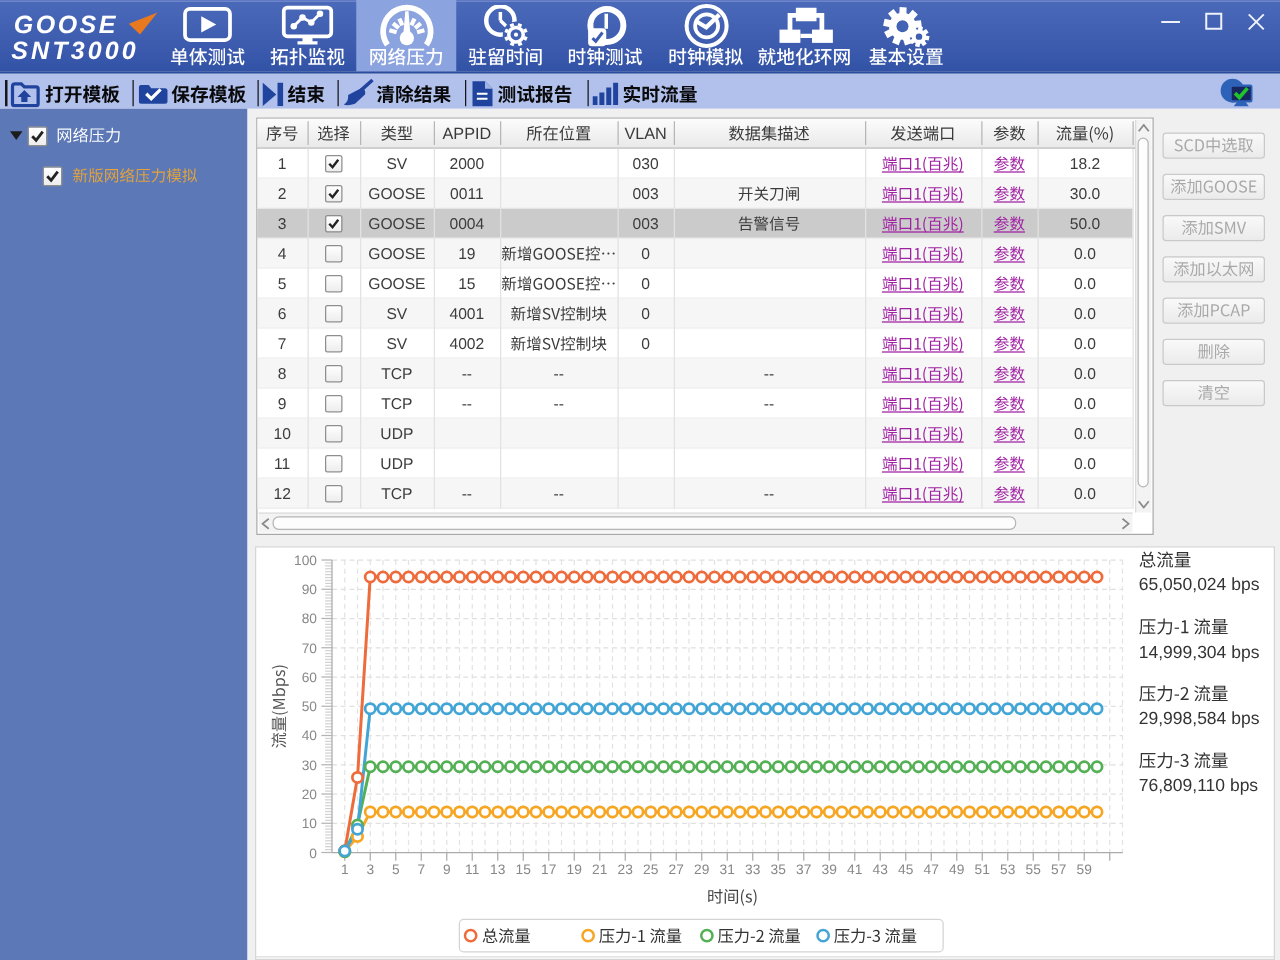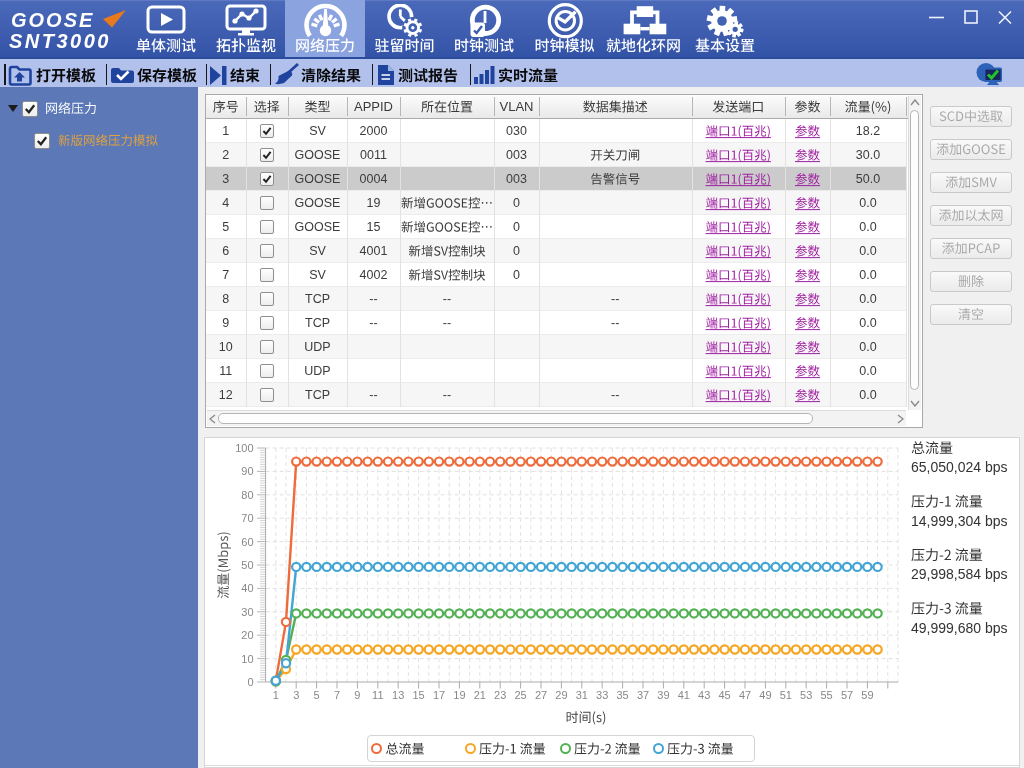--- a/index.html
+++ b/index.html
@@ -806,21 +806,21 @@
     <circle cx="877.6" cy="566.9" r="4.1" fill="#fff" stroke="#42a5d5" stroke-width="2.2"></circle>
   </svg>
 <div style="position:absolute;left:367px;top:735px;width:388px;height:27px;background:#fff;border:1px solid #d4d4d4;border-radius:4px;box-sizing:border-box"></div>
 <div style="position:absolute;left:371px;top:743px;width:11px;height:11px;border:2.6px solid #ee6b3b;border-radius:50%;background:#fff;box-sizing:border-box"></div>
 <div style="position:absolute;left:464.5px;top:743px;width:11px;height:11px;border:2.6px solid #f6a623;border-radius:50%;background:#fff;box-sizing:border-box"></div>
 <div style="position:absolute;left:559.5px;top:743px;width:11px;height:11px;border:2.6px solid #54b054;border-radius:50%;background:#fff;box-sizing:border-box"></div>
 <div style="position:absolute;left:652.5px;top:743px;width:11px;height:11px;border:2.6px solid #42a5d5;border-radius:50%;background:#fff;box-sizing:border-box"></div>
 <div style="position:absolute;left:911px;top:458px;width:110px;height:18px;font:400 14px &quot;Liberation Sans&quot;,sans-serif;color:#333;text-align:left;line-height:18px;">65,050,024 bps</div>
 <div style="position:absolute;left:911px;top:511.5px;width:110px;height:18px;font:400 14px &quot;Liberation Sans&quot;,sans-serif;color:#333;text-align:left;line-height:18px;">14,999,304 bps</div>
 <div style="position:absolute;left:911px;top:565px;width:110px;height:18px;font:400 14px &quot;Liberation Sans&quot;,sans-serif;color:#333;text-align:left;line-height:18px;">29,998,584 bps</div>
-<div style="position:absolute;left:911px;top:618.5px;width:110px;height:18px;font:400 14px &quot;Liberation Sans&quot;,sans-serif;color:#333;text-align:left;line-height:18px;">49,999,680 bps</div>
+<div style="position:absolute;left:911px;top:618.5px;width:110px;height:18px;font:400 14px &quot;Liberation Sans&quot;,sans-serif;color:#333;text-align:left;line-height:18px;">76,809,110 bps</div>
 <div style="position:absolute;left:204px;top:765px;width:816px;height:1px;background:#dcdcdc"></div>
 <svg style="position:absolute;left:0;top:0;z-index:50;pointer-events:none" width="1024" height="768" viewBox="0 0 1024 768">
     <defs>
       <path id="gw500_0" d="M449 -628H547V82H449ZM235 -430V-340H770V-430ZM235 -594V-504H770V-594ZM143 -672H867V-261H143ZM51 -178H951V-91H51ZM227 -803 308 -840Q338 -807 368 -766Q399 -724 414 -693L328 -651Q315 -682 285 -725Q256 -768 227 -803ZM697 -839 801 -807Q771 -758 736 -709Q702 -660 674 -627L592 -656Q610 -681 630 -713Q650 -745 668 -778Q686 -811 697 -839Z"></path>
       <path id="gw500_1" d="M238 -840 327 -814Q298 -729 259 -646Q219 -562 173 -487Q126 -412 76 -355Q72 -367 62 -385Q53 -403 42 -422Q32 -440 23 -451Q67 -499 107 -562Q147 -624 180 -696Q214 -767 238 -840ZM151 -575 241 -664 241 -663V83H151ZM574 -840H667V78H574ZM304 -653H957V-562H304ZM424 -180H816V-94H424ZM706 -604Q733 -517 776 -430Q819 -343 871 -270Q923 -196 980 -148Q963 -135 942 -114Q921 -93 908 -74Q852 -130 800 -212Q749 -294 707 -389Q665 -485 636 -584ZM540 -610 610 -591Q580 -489 537 -391Q493 -293 440 -211Q387 -128 327 -71Q319 -82 307 -96Q296 -110 283 -122Q270 -135 259 -143Q318 -192 371 -267Q425 -342 469 -431Q513 -520 540 -610Z"></path>
       <path id="gw500_2" d="M485 -86 543 -121Q567 -97 593 -69Q619 -40 641 -12Q664 15 677 37L616 77Q604 55 582 26Q560 -2 534 -32Q509 -62 485 -86ZM309 -788H655V-152H579V-719H382V-148H309ZM858 -830H934V-18Q934 17 925 36Q916 55 896 65Q875 75 839 78Q804 81 750 81Q748 65 741 42Q733 19 725 2Q764 3 795 3Q827 3 838 3Q858 3 858 -17ZM721 -753H794V-147H721ZM442 -654H512V-286Q512 -237 504 -185Q497 -133 475 -84Q454 -35 413 8Q371 50 304 83Q300 75 292 64Q284 53 276 42Q267 31 261 25Q322 -4 358 -40Q394 -76 412 -117Q430 -158 436 -201Q442 -244 442 -288ZM75 -766 131 -834Q158 -821 189 -803Q220 -785 249 -767Q278 -749 296 -733L238 -657Q221 -672 193 -692Q165 -712 134 -731Q103 -751 75 -766ZM33 -497 87 -566Q115 -552 146 -535Q177 -518 206 -500Q235 -483 254 -468L198 -393Q180 -408 152 -426Q123 -445 92 -464Q61 -483 33 -497ZM52 23Q72 -16 95 -69Q118 -122 142 -182Q166 -241 185 -298L262 -248Q244 -196 223 -140Q202 -84 181 -30Q159 24 138 72Z"></path>
       <path id="gw500_3" d="M110 -770 172 -827Q199 -806 228 -780Q257 -753 283 -728Q309 -703 325 -682L259 -616Q244 -638 219 -665Q194 -692 165 -720Q137 -748 110 -770ZM175 62 158 -20 184 -54 371 -174Q374 -155 382 -131Q389 -108 395 -93Q330 -49 289 -22Q248 5 226 21Q203 37 192 46Q181 55 175 62ZM50 -533H228V-442H50ZM348 -643H962V-552H348ZM379 -420H647V-333H379ZM474 -367H561V-70L474 -61ZM362 -69Q420 -83 503 -105Q585 -127 670 -151L683 -68Q606 -45 528 -22Q450 1 387 19ZM781 -793 845 -833Q875 -801 906 -763Q936 -724 951 -696L882 -650Q869 -680 839 -720Q810 -761 781 -793ZM665 -838H761Q761 -711 766 -594Q771 -477 780 -378Q788 -279 801 -204Q813 -130 830 -89Q846 -47 866 -46Q878 -46 886 -84Q893 -123 897 -194Q905 -184 920 -174Q935 -163 949 -154Q964 -145 972 -140Q963 -73 951 -30Q938 13 924 37Q909 61 893 70Q878 80 863 80Q817 79 784 35Q751 -8 730 -89Q708 -169 695 -282Q682 -395 675 -535Q668 -676 665 -838ZM175 62Q171 50 163 35Q155 19 146 4Q137 -11 129 -20Q144 -29 162 -52Q179 -74 179 -106V-533H269V-32Q269 -32 259 -26Q250 -19 236 -9Q222 1 208 14Q194 27 184 39Q175 52 175 62Z"></path>
       <path id="gw500_4" d="M30 -324Q75 -337 132 -354Q188 -371 251 -391Q313 -411 376 -431L392 -346Q306 -316 218 -287Q130 -257 58 -234ZM39 -647H382V-559H39ZM176 -844H268V-28Q268 8 259 28Q251 49 228 59Q206 70 172 73Q137 76 84 76Q82 58 74 33Q66 8 57 -10Q90 -9 118 -9Q146 -9 156 -9Q167 -10 172 -14Q176 -18 176 -28ZM383 -777H960V-686H383ZM513 -62H873V27H513ZM474 -430H923V79H830V-340H563V84H474ZM570 -733 667 -714Q641 -615 601 -512Q562 -409 507 -318Q452 -226 379 -157Q372 -167 360 -181Q349 -194 338 -207Q327 -221 317 -229Q367 -275 407 -334Q448 -394 479 -461Q510 -528 533 -598Q555 -668 570 -733Z"></path>
       <path id="gw500_5" d="M35 -324Q89 -337 158 -354Q227 -372 304 -392Q380 -412 455 -432L467 -340Q362 -310 255 -280Q148 -250 62 -227ZM47 -649H466V-556H47ZM215 -844H314V-31Q314 8 305 29Q295 50 272 61Q249 73 213 76Q177 80 123 80Q121 60 112 34Q103 7 94 -13Q127 -12 156 -12Q186 -11 196 -11Q206 -12 211 -16Q215 -20 215 -31ZM568 -844H668V84H568ZM641 -488 712 -545Q754 -512 803 -473Q851 -433 894 -394Q938 -354 965 -323L889 -255Q863 -287 821 -328Q778 -369 731 -411Q684 -453 641 -488Z"></path>
       <path id="gw500_6" d="M607 -842 698 -824Q679 -744 649 -669Q620 -594 584 -530Q548 -465 505 -416Q498 -424 483 -435Q469 -445 454 -456Q439 -467 428 -473Q490 -538 535 -636Q581 -734 607 -842ZM614 -707H947V-620H578ZM45 -26H958V59H45ZM154 -308H856V3H763V-228H647V3H559V-228H444V3H357V-228H242V3H154ZM634 -521 707 -570Q740 -547 776 -518Q813 -489 845 -460Q877 -431 897 -407L821 -351Q802 -375 771 -405Q740 -435 704 -465Q668 -496 634 -521ZM312 -842H406V-361H312ZM115 -808H207V-391H115Z"></path>

